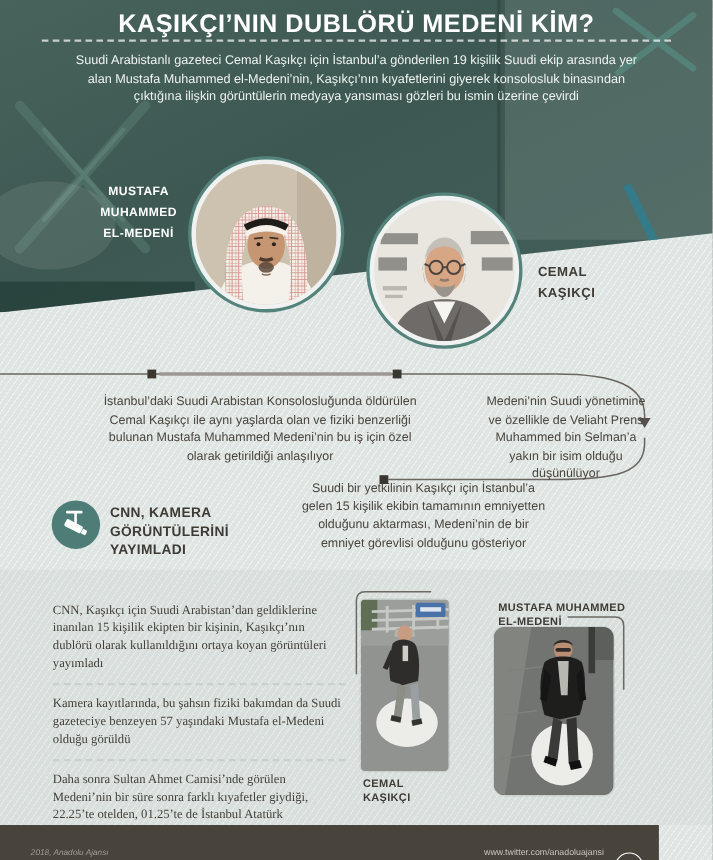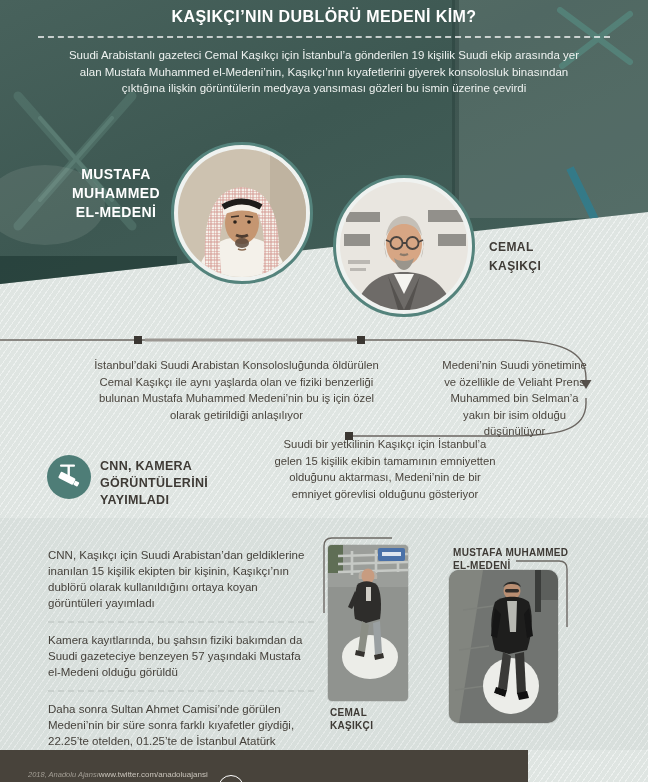--- a/index.html
+++ b/index.html
@@ -15,42 +15,42 @@
   .abs{position:absolute;}
 
   
   #header-photo{
     position:absolute;left:0;top:0;width:648px;height:284px;
     clip-path:polygon(0 0,648px 0,648px 212px,0 284px);
     background:linear-gradient(155deg,#48625c 0%,#3d5852 45%,#44605a 100%);
   }
   #page-title{
     position:absolute;left:0;top:8px;width:648px;text-align:center;
-    color:#ffffff;font-size:16px;font-weight:bold;letter-spacing:.4px;
+    color:#ffffff;font-size:23px;font-weight:bold;letter-spacing:.4px;
   }
   #title-dashes{
     position:absolute;left:38px;top:36px;width:572px;height:0;
     border-top:2px dashed rgba(255,255,255,.7);
   }
   #intro-text{
     position:absolute;left:64px;top:47px;width:520px;text-align:center;
     color:#eef2f0;font-size:11.5px;line-height:16.5px;font-weight:500;
   }
 
   
   .portrait-ring{
     position:absolute;border-radius:50%;
     border:3px solid #54837c;background:#eff2f0;padding:4px;
   }
   .portrait-ring .ph{width:100%;height:100%;border-radius:50%;overflow:hidden;}
   #portrait-medeni{left:171px;top:142px;width:142px;height:142px;}
   #portrait-kasikci{left:333px;top:175px;width:142px;height:142px;}
   #label-medeni{
-    left:56px;top:165px;width:120px;text-align:center;
-    color:#fff;font-weight:bold;font-size:14px;line-height:19px;letter-spacing:.4px;
+    left:66px;top:165px;width:120px;text-align:center;
+    color:#fff;font-weight:bold;font-size:11px;line-height:19px;letter-spacing:.4px;
   }
   #label-kasikci{
     left:489px;top:238px;color:#3f3b36;font-weight:bold;
     font-size:12px;line-height:19px;letter-spacing:.4px;
   }
 
   
   .fact{color:#4a453e;font-size:11.3px;line-height:16.5px;text-align:center;}
   #fact-1{left:84px;top:357px;width:305px;}
   #fact-2{left:437px;top:357px;width:155px;}
@@ -61,35 +61,35 @@
     left:47px;top:455px;width:44px;height:44px;border-radius:50%;
     background:#4e7d77;display:flex;align-items:center;justify-content:center;
   }
   #cnn-heading{
     left:100px;top:458px;color:#3e3a35;font-weight:bold;
     font-size:12.5px;line-height:17px;letter-spacing:.3px;
   }
 
   
   #lower-tint{left:0;top:518px;width:648px;height:232px;background:rgba(100,120,112,.05);}
-  #story-col{left:48px;top:547px;width:266px;color:#45413b;font-size:11.5px;line-height:16px;}
+  #story-col{left:48px;top:547px;width:266px;color:#45413b;font-size:11.5px;line-height:16px;font-family:Liberation Serif, serif;}
   #story-col p{margin:0;}
   .dash-sep{border:0;border-top:2px dashed #c9d0cd;margin:10px 0 9px 0;}
 
   .cctv{position:absolute;overflow:hidden;box-shadow:0 0 0 1px rgba(0,0,0,.08);}
   #cctv-kasikci{left:328px;top:545px;width:80px;height:156px;border-radius:4px;}
   #cctv-medeni{left:449px;top:570px;width:109px;height:153px;border-radius:10px;}
   .cctv-label{color:#3e3a35;font-weight:bold;font-size:10px;line-height:13px;letter-spacing:.3px;}
   #cctv-label-kasikci{left:330px;top:706px;}
   #cctv-label-medeni{left:453px;top:546px;}
 
   
   #footer{
-    left:0;top:750px;width:528px;height:32px;background:#48433b;
-    display:flex;align-items:center;
+    left:0;top:750px;width:599px;height:32px;background:#48433b;
+    display:flex;align-items:center;justify-content:space-between;
     padding:16px 14px 0 28px;
   }
   #footer-copy{color:#a39e95;font-size:7.5px;font-style:italic;}
   #footer-right{display:flex;align-items:center;gap:10px;}
   #footer-url{color:#c9c4bb;font-size:8px;}
   #aa-logo{width:26px;height:26px;border-radius:50%;border:1.6px solid #fff;
     display:flex;align-items:center;justify-content:center;margin-top:27px;}
   #aa-logo span{color:#fff;font-weight:bold;font-style:italic;font-size:11px;letter-spacing:-1px;}
 
   svg{display:block;}

